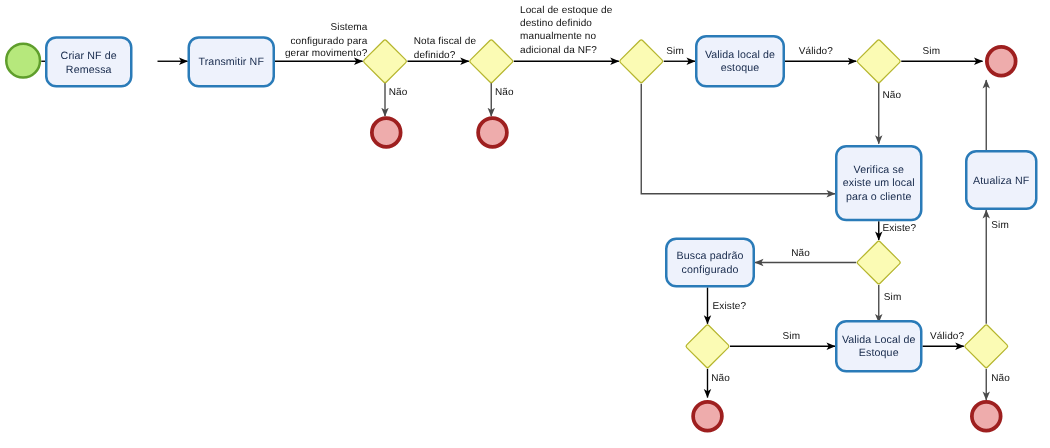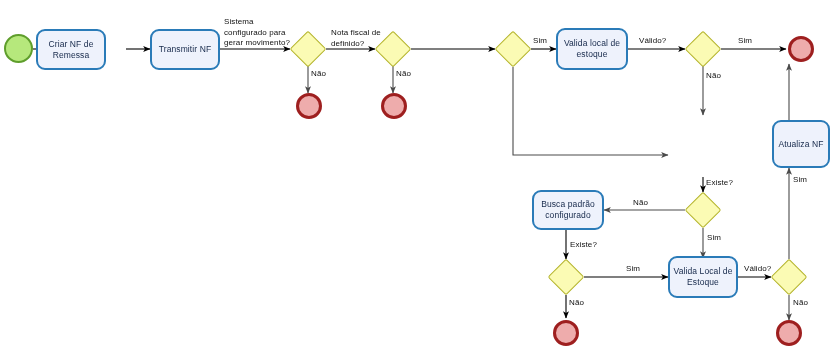--- a/index.html
+++ b/index.html
@@ -150,45 +150,47 @@
   <div class="node end-event" style="left:381px; top:93px; width:26px; height:26px;"></div>
 
   <div class="node gateway" style="left:500px; top:36px; width:26px; height:26px;"></div>
 
   <div class="node task" style="left:556px; top:28px; width:72px; height:42px;">Valida local de estoque</div>
 
   <div class="node gateway" style="left:690px; top:36px; width:26px; height:26px;"></div>
 
   <div class="node end-event" style="left:788px; top:36px; width:26px; height:26px;"></div>
 
+  <div class="node task" style="left:668px; top:116px; width:70px; height:61px;">Verifica se existe um local para o cliente</div>
 
   <div class="node task" style="left:772px; top:120px; width:58px; height:48px;">Atualiza NF</div>
 
   <div class="node gateway" style="left:690px; top:197px; width:26px; height:26px;"></div>
 
   <div class="node task" style="left:532px; top:190px; width:72px; height:40px;">Busca padrão configurado</div>
 
   <div class="node gateway" style="left:553px; top:264px; width:26px; height:26px;"></div>
 
   <div class="node end-event" style="left:553px; top:320px; width:26px; height:26px;"></div>
 
   <div class="node task" style="left:668px; top:256px; width:70px; height:42px;">Valida Local de Estoque</div>
 
   <div class="node gateway" style="left:776px; top:264px; width:26px; height:26px;"></div>
 
   <div class="node end-event" style="left:776px; top:320px; width:26px; height:26px;"></div>
 
-  <div class="edge-label multiline" style="left:224px; top:17px; width:70px;">Sistema configurado para gerar movimento?</div>
+  <div class="edge-label multiline" style="left:224px; top:17px; width:70px;text-align:right;">Sistema configurado para gerar movimento?</div>
 
   <div class="edge-label" style="left:311px; top:69px;">Não</div>
 
   <div class="edge-label multiline" style="left:331px; top:28px; width:55px;">Nota fiscal de definido?</div>
 
   <div class="edge-label" style="left:396px; top:69px;">Não</div>
 
+  <div class="edge-label multiline" style="left:416px; top:3px; width:86px;">Local de estoque de destino definido manualmente no adicional da NF?</div>
 
   <div class="edge-label" style="left:533px; top:36px;">Sim</div>
 
   <div class="edge-label" style="left:639px; top:36px;">Válido?</div>
 
   <div class="edge-label" style="left:738px; top:36px;">Sim</div>
 
   <div class="edge-label" style="left:706px; top:71px;">Não</div>
 
   <div class="edge-label" style="left:706px; top:178px;">Existe?</div>

